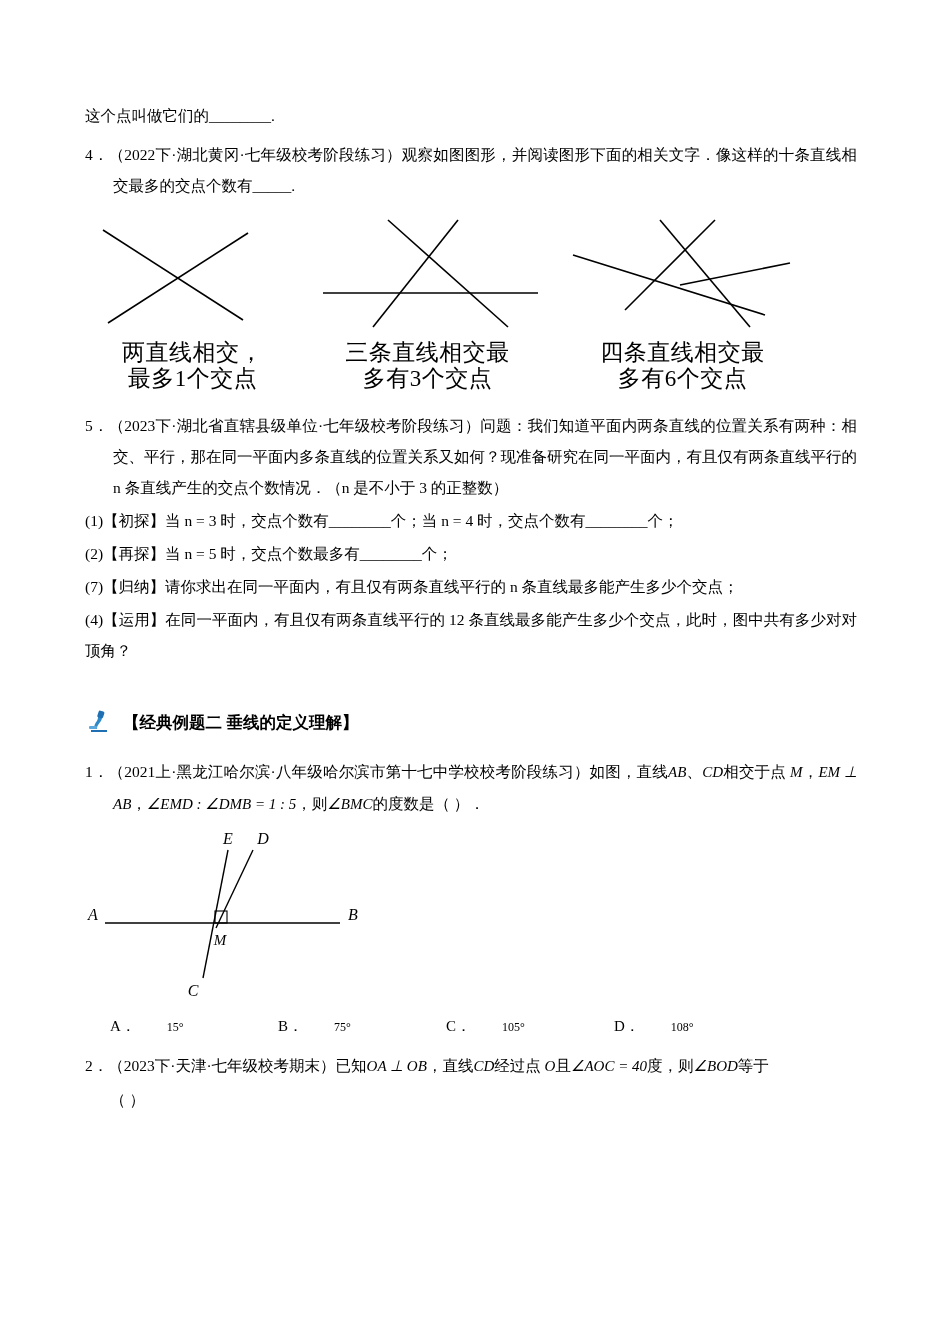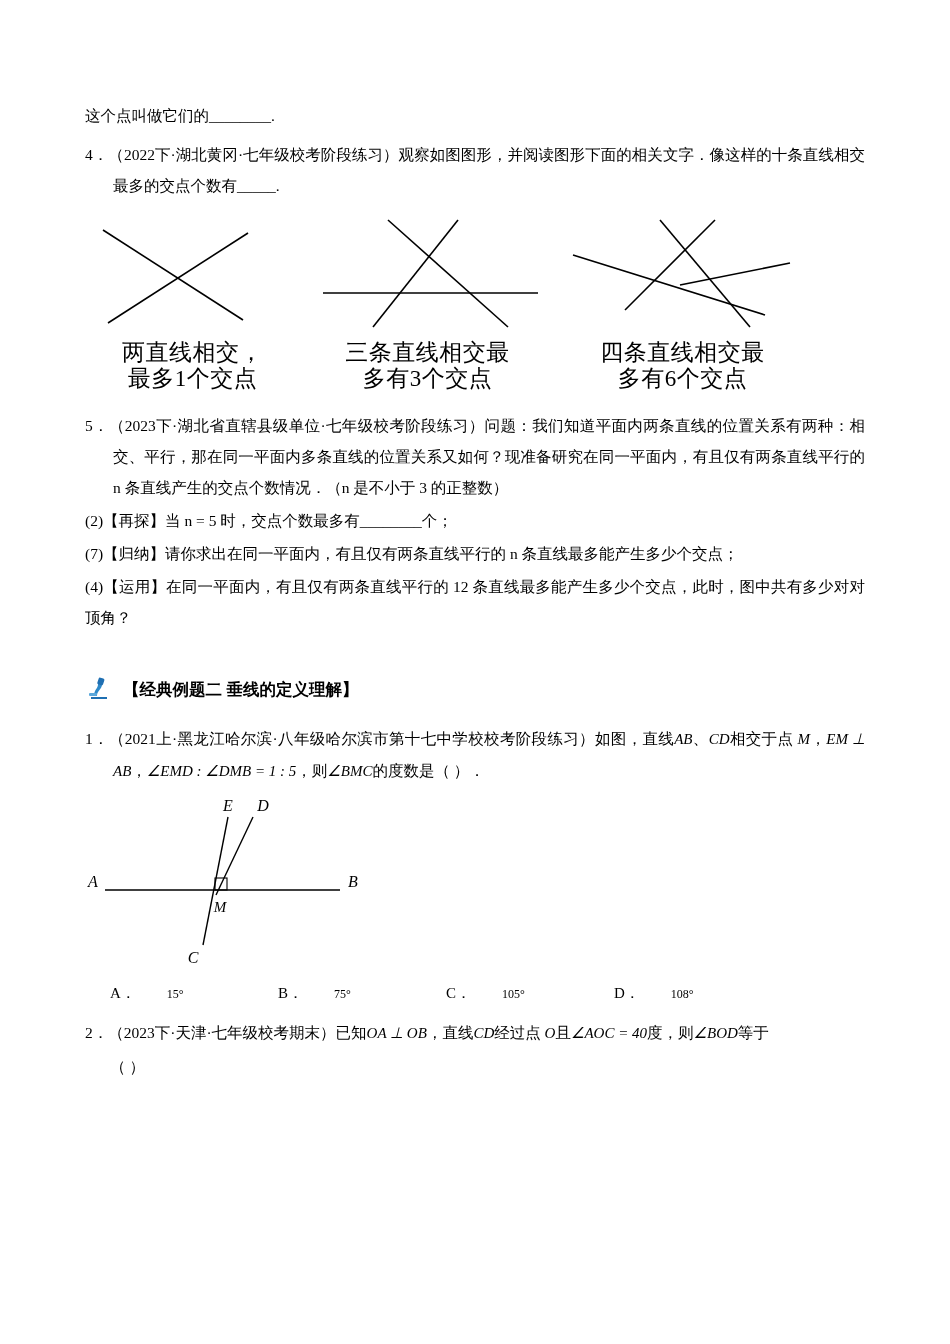--- a/index.html
+++ b/index.html
@@ -25,21 +25,21 @@
   .content {
     position: absolute;
     left: 85px;
     top: 100px;
     width: 780px;
   }
   .para {
     font-size: 15.5px;
     line-height: 31px;
     text-align: justify;
-    margin: 0 0 2px 0;
+    margin: 0 8px 2px 0;
   }
   .indent-hang {
     padding-left: 28px;
     text-indent: -28px;
   }
   .mi {
     font-family: "Liberation Serif", serif;
     font-style: italic;
     font-size: 15px;
   }
@@ -133,20 +133,21 @@
         </svg>
         <div class="figcap">
           <div>四条直线相交最</div>
           <div>多有6个交点</div>
         </div>
       </div>
 
     </div>
 
     <div class="para indent-hang" style="margin-top:18px;">5．（2023下·湖北省直辖县级单位·七年级校考阶段练习）问题：我们知道平面内两条直线的位置关系有两种：相交、平行，那在同一平面内多条直线的位置关系又如何？现准备研究在同一平面内，有且仅有两条直线平行的 n 条直线产生的交点个数情况．（n 是不小于 3 的正整数）</div>
+    <div class="para">(1)【初探】当 n = 3 时，交点个数有________个；当 n = 4 时，交点个数有________个；</div>
     <div class="para">(2)【再探】当 n = 5 时，交点个数最多有________个；</div>
     <div class="para">(7)【归纳】请你求出在同一平面内，有且仅有两条直线平行的 n 条直线最多能产生多少个交点；</div>
     <div class="para indent-hang" style="padding-left:0;text-indent:0;">(4)【运用】在同一平面内，有且仅有两条直线平行的 12 条直线最多能产生多少个交点，此时，图中共有多少对对顶角？</div>
 
     <div class="section-head">
       <span class="micro-ico">
         <svg width="26" height="26" viewBox="0 0 26 26">
           <path d="M6 22 L22 22 L22 24 L6 24 Z" fill="#1F6FB2"></path>
           <path d="M9 21 C9 14, 13 14, 13 9 L17 9 C17 15, 12 15, 12 21 Z" fill="#2E89C9"></path>
           <rect x="13" y="3" width="6" height="7" rx="1.5" transform="rotate(18 16 6)" fill="#1F6FB2"></rect>

